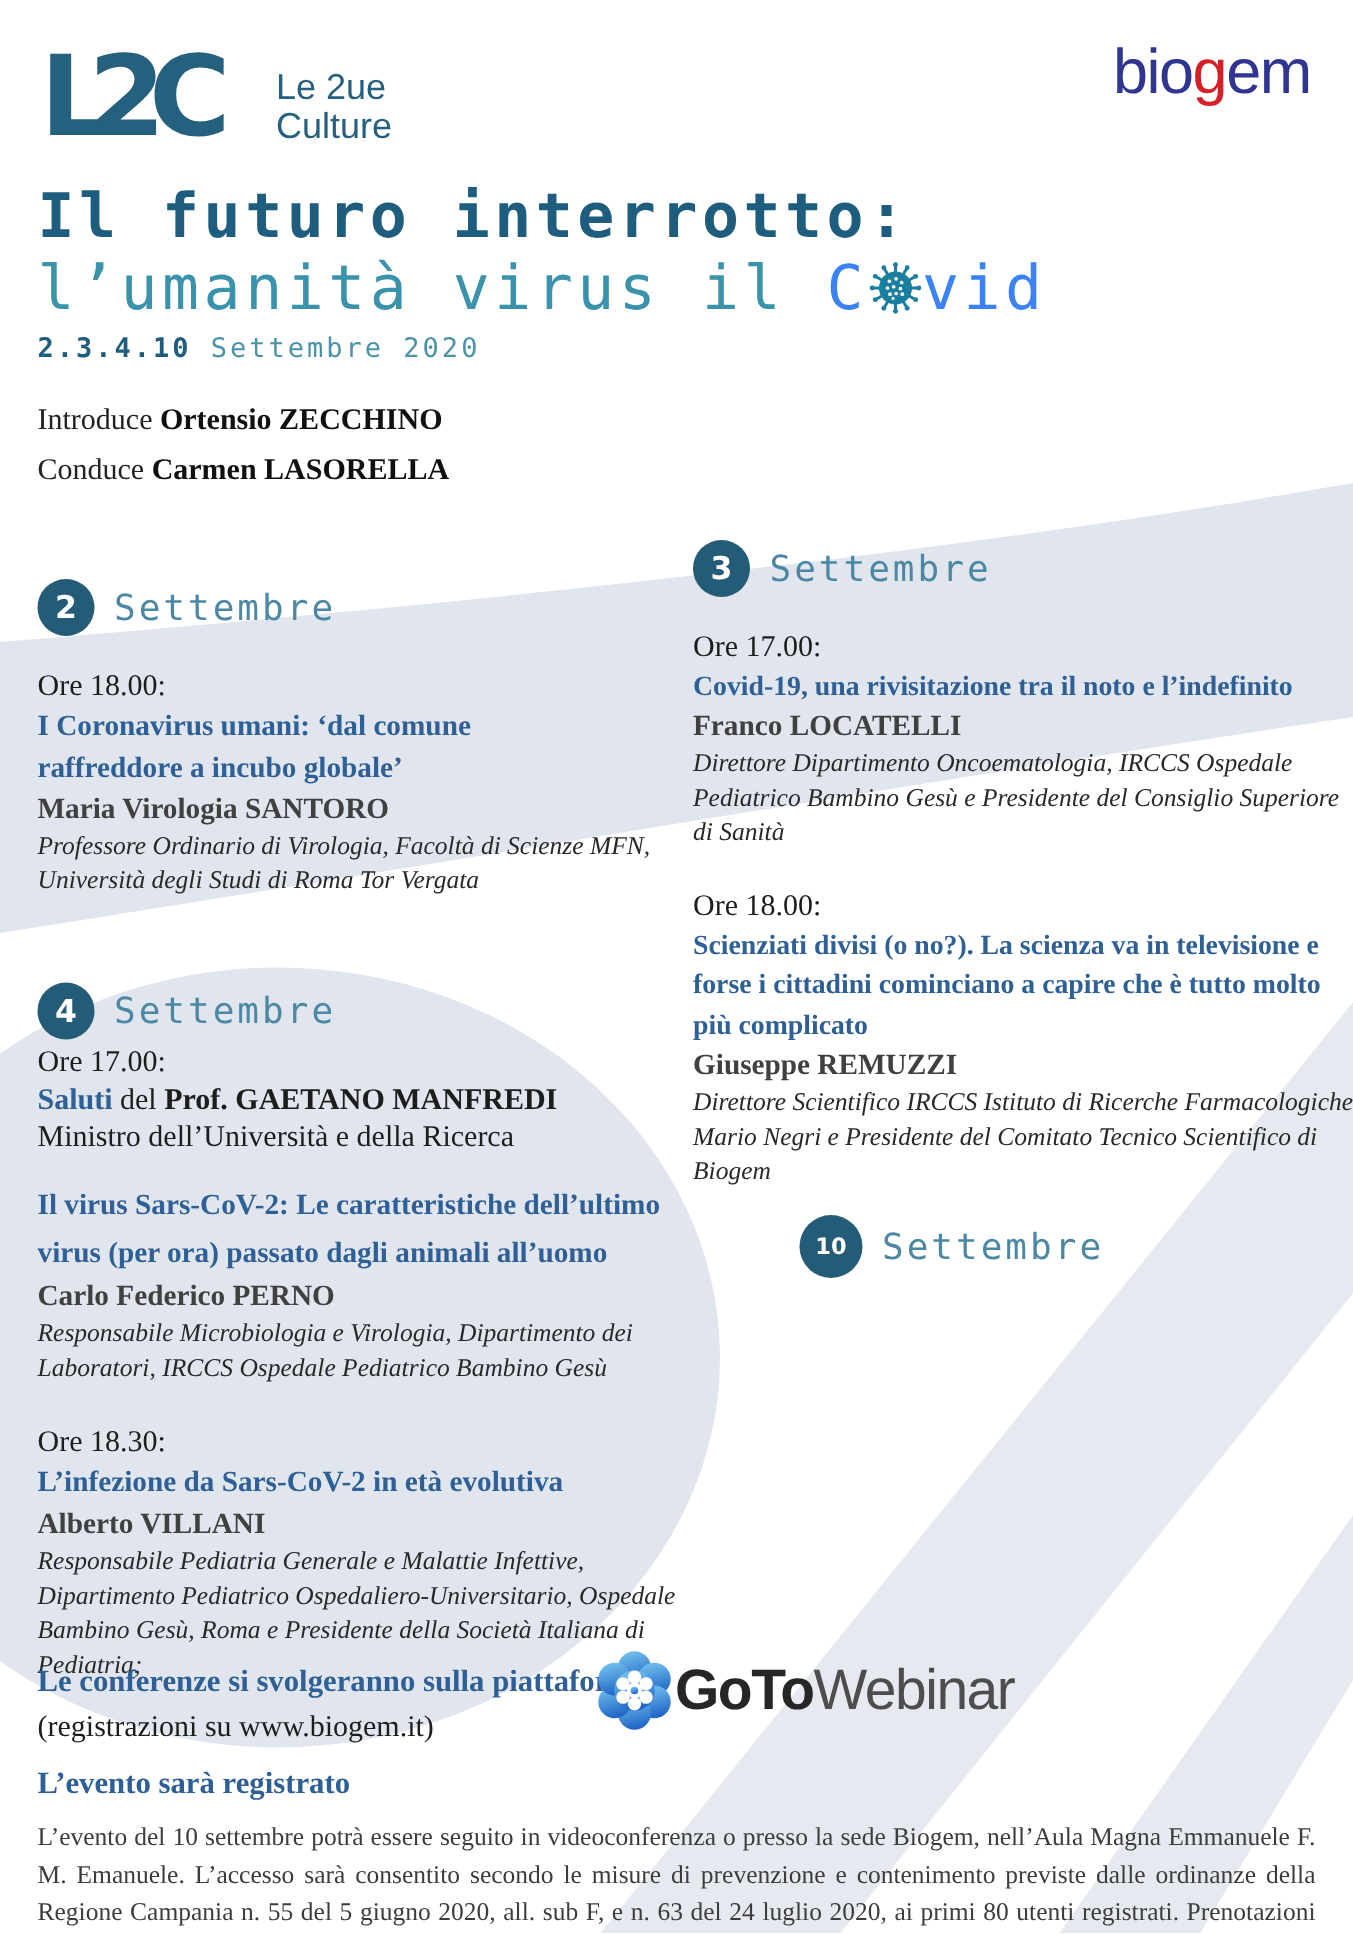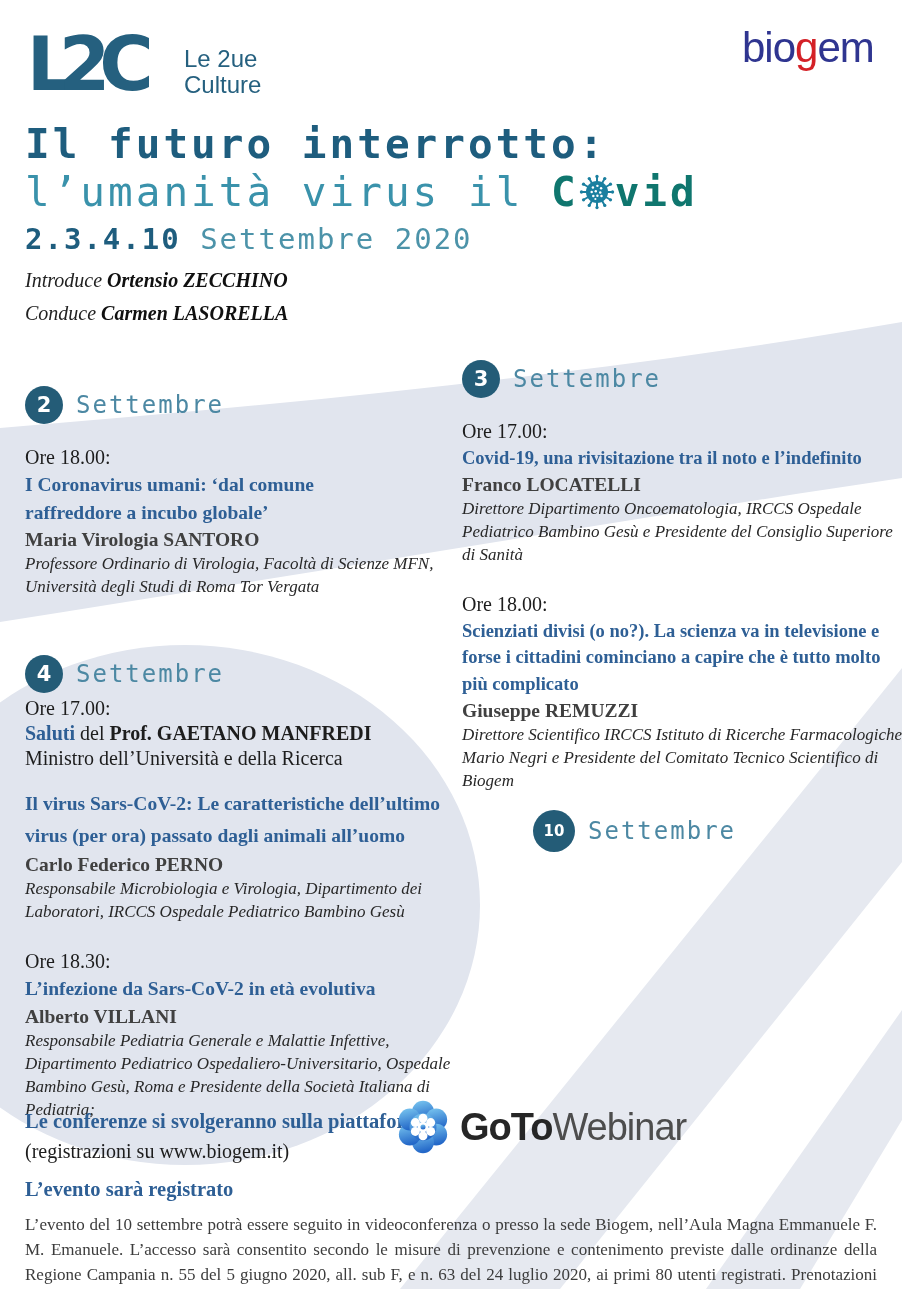--- a/index.html
+++ b/index.html
@@ -15,27 +15,27 @@
   .l2c-text{margin:20px 0 0 24px;font-family:"Liberation Sans",sans-serif;
             font-size:24px;line-height:26px;color:#25607f;}
   .biogem{left:742px;top:24px;font-family:"Liberation Sans",sans-serif;
           font-size:42px;letter-spacing:-1px;color:#2f3590;}
   .biogem .g{color:#d42127;}
 
   
   .mono{font-family:"DejaVu Sans Mono",monospace;}
   .title1{left:25px;top:120px;font-size:41px;font-weight:bold;letter-spacing:3px;color:#1e5d7e;}
   .title2{left:25px;top:168px;font-size:41px;letter-spacing:3px;color:#3a92ab;white-space:nowrap;}
-  .title2 .covid{font-weight:bold;color:#0f766e;}
+  .title2 .covid{font-weight:normal;color:#3b82f6;}
   .title2 svg{vertical-align:-4px;}
-  .title-date{left:25px;top:222px;font-size:29px;letter-spacing:2px;}
+  .title-date{left:25px;top:222px;font-size:18px;letter-spacing:2px;}
   .title-date .num{font-weight:bold;color:#1e5d7e;}
   .title-date .rest{color:#4c93a9;white-space:pre;}
 
-  .intro{left:25px;top:264px;font-size:20px;line-height:33px;color:#222;font-style:italic;}
+  .intro{left:25px;top:264px;font-size:20px;line-height:33px;color:#222;}
   .intro b{color:#101010;}
 
   
   .day{z-index:1;}
   .day-header{display:flex;align-items:center;gap:13px;margin-bottom:4px;}
   .day-num{min-width:38px;height:38px;padding:0 4px;box-sizing:border-box;border-radius:50%;
            background:#245c77;color:#fff;font-family:"DejaVu Sans",sans-serif;font-weight:bold;
            font-size:21px;display:flex;align-items:center;justify-content:center;}
   .day-month{font-family:"DejaVu Sans Mono",monospace;font-size:24px;letter-spacing:2px;color:#4c88a3;}
   .t-time{font-size:20px;color:#1d1d1d;margin:0 0 2px;}
@@ -51,21 +51,21 @@
   .sec3 .t-title{font-size:18.5px;}
   .sec4{left:25px;top:655px;width:445px;}
   .lh-wide{line-height:1.62;}
   .sec10{left:533px;top:810px;width:370px;}
   .sec10 .day-num{min-width:42px;height:42px;font-size:15px;}
   .t-plain{font-size:20px;color:#1d1d1d;margin:0 0 2px;}
 
   
   .platform{left:25px;top:1110px;font-size:20.5px;font-weight:bold;color:#2e5f95;}
   .registration{left:25px;top:1140px;font-size:20px;color:#1d1d1d;}
-  .goto{left:396px;top:1100px;display:flex;align-items:center;gap:10px;}
+  .goto{left:396px;top:1100px;display:flex;align-items:center;gap:0;}
   .goto-text{font-family:"Liberation Sans",sans-serif;font-size:38px;letter-spacing:-1px;color:#4d4d4d;}
   .goto-text b{color:#262626;}
   .recorded{left:25px;top:1178px;font-size:20.5px;font-weight:bold;color:#2e5f95;}
   .fineprint{left:25px;top:1212px;width:852px;font-size:17px;line-height:25px;
              color:#3c3c3c;text-align:justify;}
 </style>
 </head>
 <body>
 
 <div class="page">

